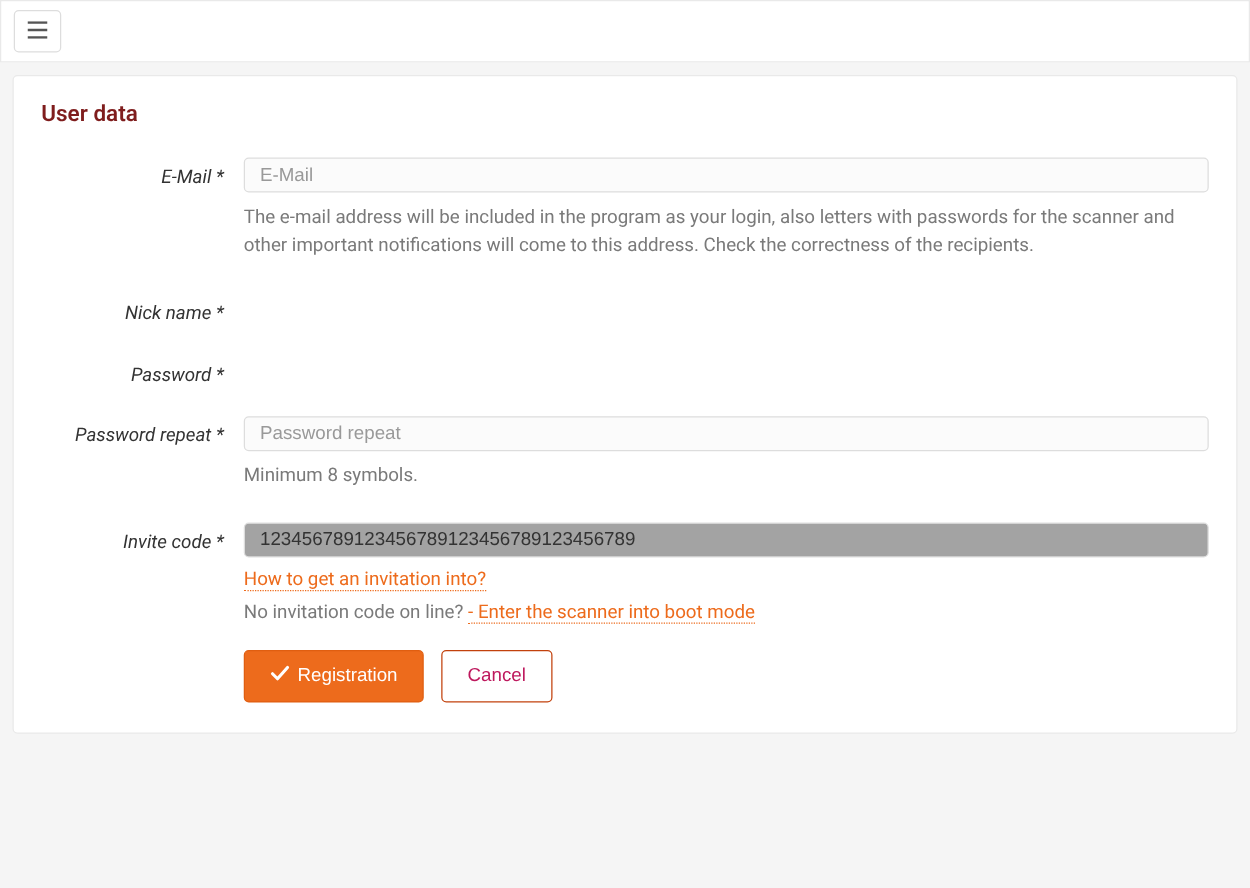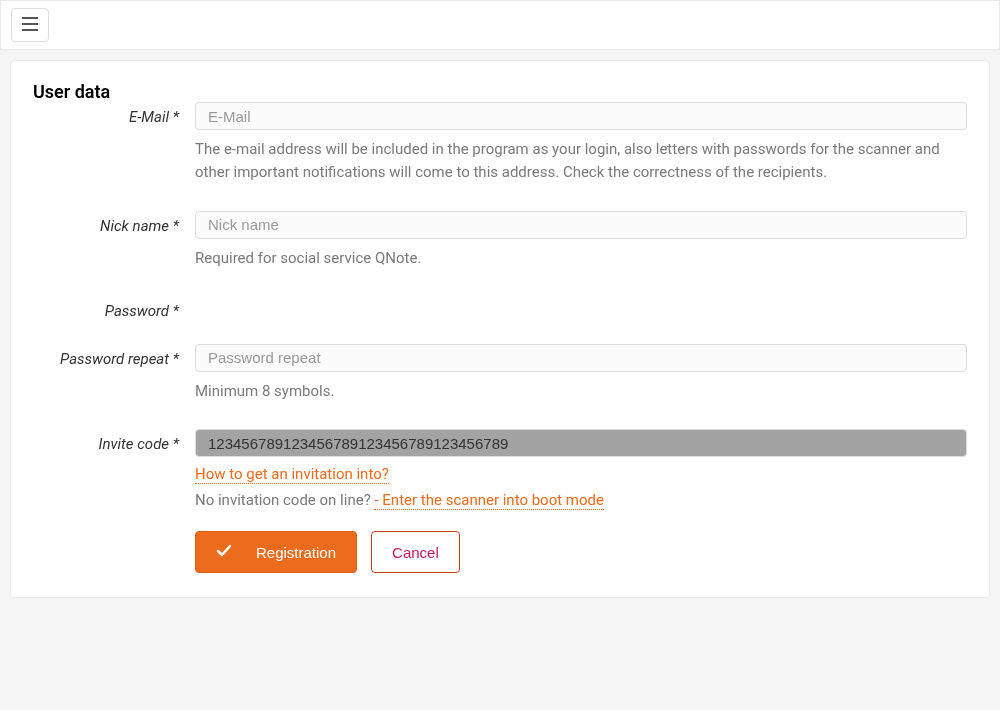--- a/index.html
+++ b/index.html
@@ -34,21 +34,22 @@
     .panel {
       margin: 10px;
       background: #fff;
       border: 1px solid #e9e9e9;
       border-radius: 4px;
       padding: 20px 22px 24px 22px;
     }
     .panel-title {
       font-size: 18px;
       font-weight: 600;
-      color: #000000;
+      color: #7f1d1d;
+      margin-bottom: 24px;
     }
     .form-row {
       display: flex;
       margin-bottom: 26px;
     }
     .form-row.tight { margin-bottom: 24px; }
     .label-col {
       width: 162px;
       flex-shrink: 0;
       text-align: right;
@@ -94,21 +95,21 @@
     }
     .btn {
       height: 42px;
       padding: 0 20px;
       border-radius: 4px;
       font-size: 15px;
       cursor: pointer;
       display: inline-flex;
       align-items: center;
       justify-content: center;
-      gap: 24px;
+      gap: 6px;
     }
     .btn-primary {
       background: #ed6b1c;
       color: #fff;
       border: 1px solid #e05e10;
       font-weight: 500;
     }
     .btn-default {
       background: #fff;
       color: #be185d;
@@ -135,24 +136,20 @@
   <div class="form-row">
     <div class="label-col">E-Mail *</div>
     <div class="field-col">
       <input class="text-input" type="text" placeholder="E-Mail" style="">
       <div class="help-text">The e-mail address will be included in the program as your login, also letters with passwords for the scanner and other important notifications will come to this address. Check the correctness of the recipients.</div>
     </div>
   </div>
 
   <div class="form-row">
     <div class="label-col">Nick name *</div>
-    <div class="field-col">
-      <input class="text-input" type="text" placeholder="Nick name" style="">
-      <div class="help-text">Required for social service QNote.</div>
-    </div>
   </div>
 
   <div class="form-row tight">
     <div class="label-col">Password *</div>
   </div>
 
   <div class="form-row">
     <div class="label-col">Password repeat *</div>
     <div class="field-col">
       <input class="text-input" type="password" placeholder="Password repeat" style="">

